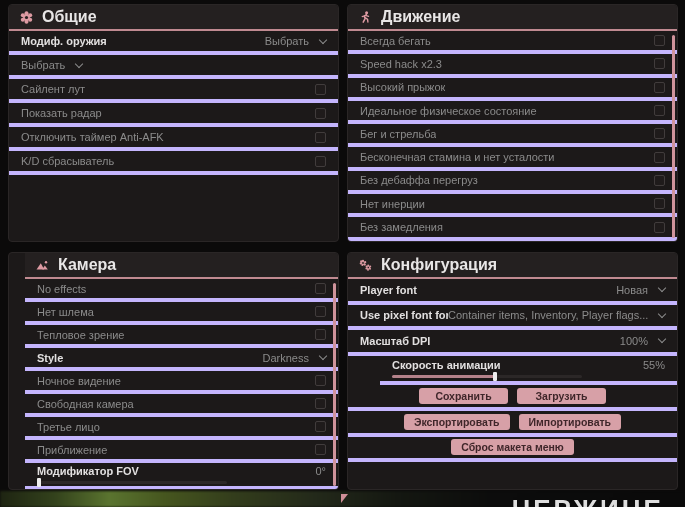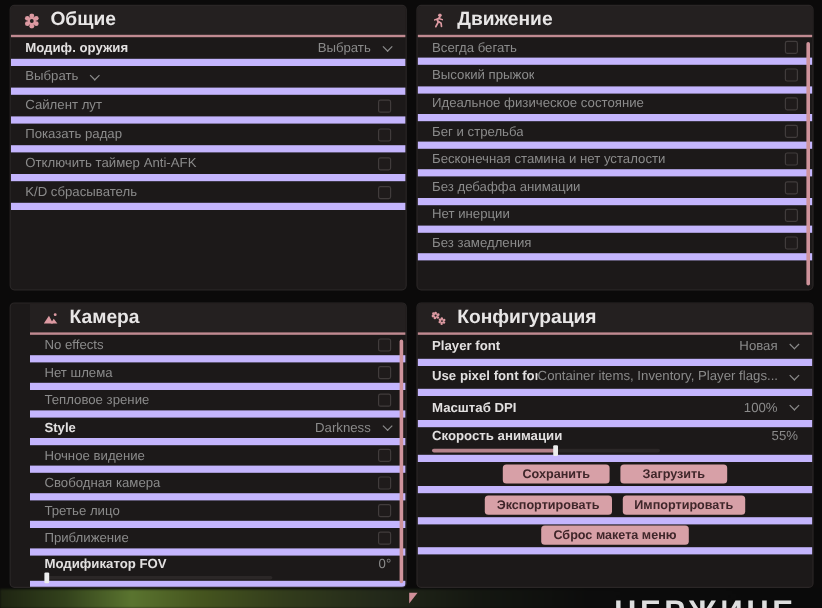--- a/index.html
+++ b/index.html
@@ -31,42 +31,42 @@
   #panel-config   { left:347px; top:252px;}
   .panel-header {
     height:26px; background:#242020; display:flex; align-items:center; gap:9px;
     padding:0 11px; border-bottom:2px solid #c08a91;
   }
   .panel-title { color:#e8e6e6; font-size:16px; font-weight:bold; }
   .hicon { width:13px; height:13px; flex:0 0 auto; }
   .rows { display:flex; flex-direction:column; }
   .row {
     flex:0 0 auto; height:24px; display:flex; align-items:center;
-    justify-content:space-between; padding:0 12px; border-bottom:6px solid #c4b5fd;
+    justify-content:space-between; padding:0 12px; border-bottom:4px solid #c4b5fd;
   }
   .row.h23 { height:23.3px; }
   .row.h23c { height:23px; }
   .lbl { font-size:11px; color:#8b8b8b; white-space:nowrap; overflow:hidden; }
   .lbl.bright { color:#e2e0e0; font-weight:600; }
   .cb {
     width:11px; height:11px; flex:0 0 auto; border:1px solid #413c3c;
     border-radius:2px; background:#1f1b1b;
   }
   .dd { display:flex; align-items:center; gap:11px; cursor:pointer; flex:0 0 auto; }
   .dd-val { font-size:11px; color:#8b8b8b; max-width:200px; white-space:nowrap; overflow:hidden; }
   .chev {
     width:6px; height:6px; border-right:1.5px solid #8b8b8b; border-bottom:1.5px solid #8b8b8b;
     transform:rotate(45deg); margin-top:-3px;
   }
   .scrollbar {
     position:absolute; top:30px; bottom:3px; right:2px; width:3px;
     background:#cf939b; border-radius:2px; z-index:4;
   }
   .slider-row { flex-direction:column; align-items:stretch; justify-content:center; gap:4px; }
-  .slider-row.anim { height:29px; }
+  .slider-row.anim { height:29px;margin-left:32px; }
   .slider-row.fov  { height:27px; }
   .slider-top { display:flex; justify-content:space-between; align-items:center; }
   .sl-val { font-size:11px; color:#8b8b8b; }
   .track { position:relative; width:190px; height:3px; background:#2b2727; border-radius:2px; }
   .fill { position:absolute; left:0; top:0; bottom:0; background:#b4828a; border-radius:2px; }
   .handle { position:absolute; top:-3px; width:4px; height:9px; background:#ededed; border-radius:1px; }
   .btnrow { justify-content:center; gap:9px; height:26px; }
   .btnrow.reset { height:25px; }
   .btn {
     height:16px; min-width:89px; padding:0 10px; background:#d7a0a7; color:#3f262a;
@@ -141,37 +141,41 @@
       <path d="M5.6 4.8 L3.2 5.6 M7.2 4.6 L9.6 5.4" stroke="#dd9aa2" stroke-width="1.2" fill="none" stroke-linecap="round"></path>
     </svg>
     <span class="panel-title">Движение</span>
   </div>
   <div class="rows">
     <div class="row h23">
       <span class="lbl">Всегда бегать</span>
       <span class="cb"></span>
     </div>
     <div class="row h23">
+      <span class="lbl">Speed hack x2.3</span>
+      <span class="cb"></span>
+    </div>
+    <div class="row h23">
       <span class="lbl">Высокий прыжок</span>
       <span class="cb"></span>
     </div>
     <div class="row h23">
       <span class="lbl">Идеальное физическое состояние</span>
       <span class="cb"></span>
     </div>
     <div class="row h23">
       <span class="lbl">Бег и стрельба</span>
       <span class="cb"></span>
     </div>
     <div class="row h23">
       <span class="lbl">Бесконечная стамина и нет усталости</span>
       <span class="cb"></span>
     </div>
     <div class="row h23">
-      <span class="lbl">Без дебаффа анимации</span>
+      <span class="lbl">Без дебаффа перегруз</span>
       <span class="cb"></span>
     </div>
     <div class="row h23">
       <span class="lbl">Нет инерции</span>
       <span class="cb"></span>
     </div>
     <div class="row h23">
       <span class="lbl">Без замедления</span>
       <span class="cb"></span>
     </div>

